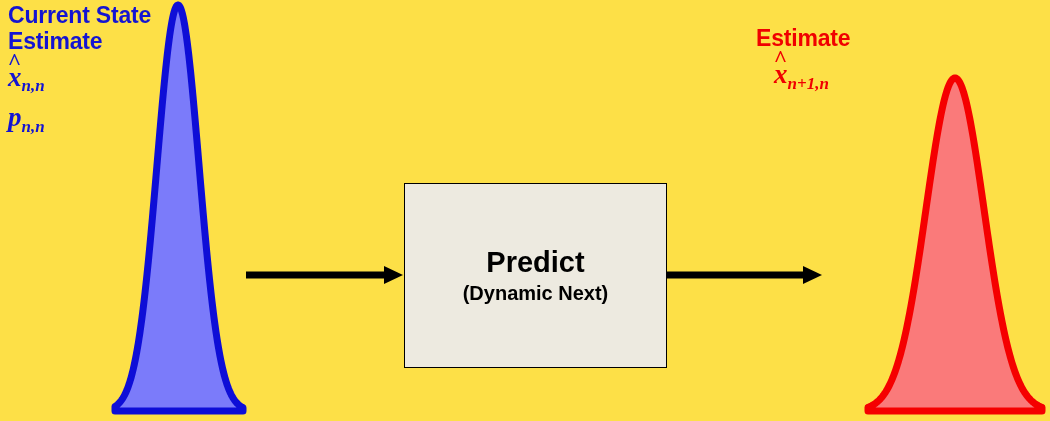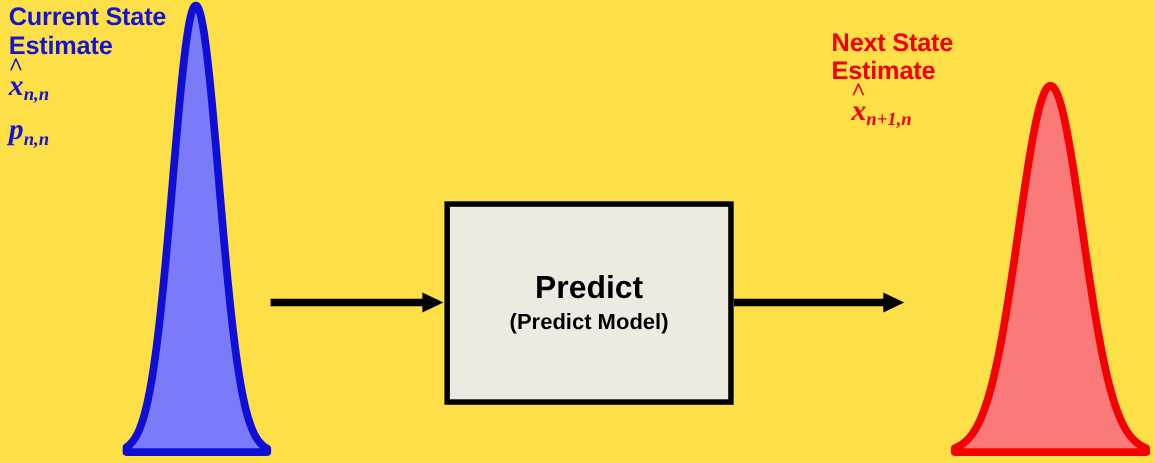--- a/index.html
+++ b/index.html
@@ -75,21 +75,21 @@
   #right-label .sym-line { margin-left: 18px; }
 
   
   #predict-box {
     position: absolute;
     left: 404px;
     top: 183px;
     width: 263px;
     height: 185px;
     background: #EDEAE0;
-    border: 5px solid #0c4a6e;
+    border: 1px solid #0c4a6e;
     box-sizing: border-box;
     display: flex;
     flex-direction: column;
     align-items: center;
     justify-content: center;
   }
   #predict-title {
     font-family: "Liberation Sans", sans-serif;
     font-weight: bold;
     font-size: 29px;
@@ -135,25 +135,24 @@
     <div class="heading-line">Estimate</div>
     <div class="sym-line">
       <span class="hat-wrap"><span class="hat">^</span><span>x</span></span><span class="sub">n,n</span>
     </div>
     <div class="sym-line">
       <span>p</span><span class="sub">n,n</span>
     </div>
   </div>
 
   <div class="label-block" id="right-label" style="color: rgb(240, 0, 0);">
-    <div class="heading-line">Next State</div>
     <div class="heading-line">Estimate</div>
     <div class="sym-line">
       <span class="hat-wrap"><span class="hat">^</span><span>x</span></span><span class="sub">n+1,n</span>
     </div>
   </div>
 
   <div id="predict-box" style="background: rgb(237, 234, 224); border-color: rgb(0, 0, 0);">
     <div id="predict-title">Predict</div>
-    <div id="predict-sub">(Predict Model)</div>
+    <div id="predict-sub">(Dynamic Next)</div>
   </div>
 
 </div>
 
 </body></html>

